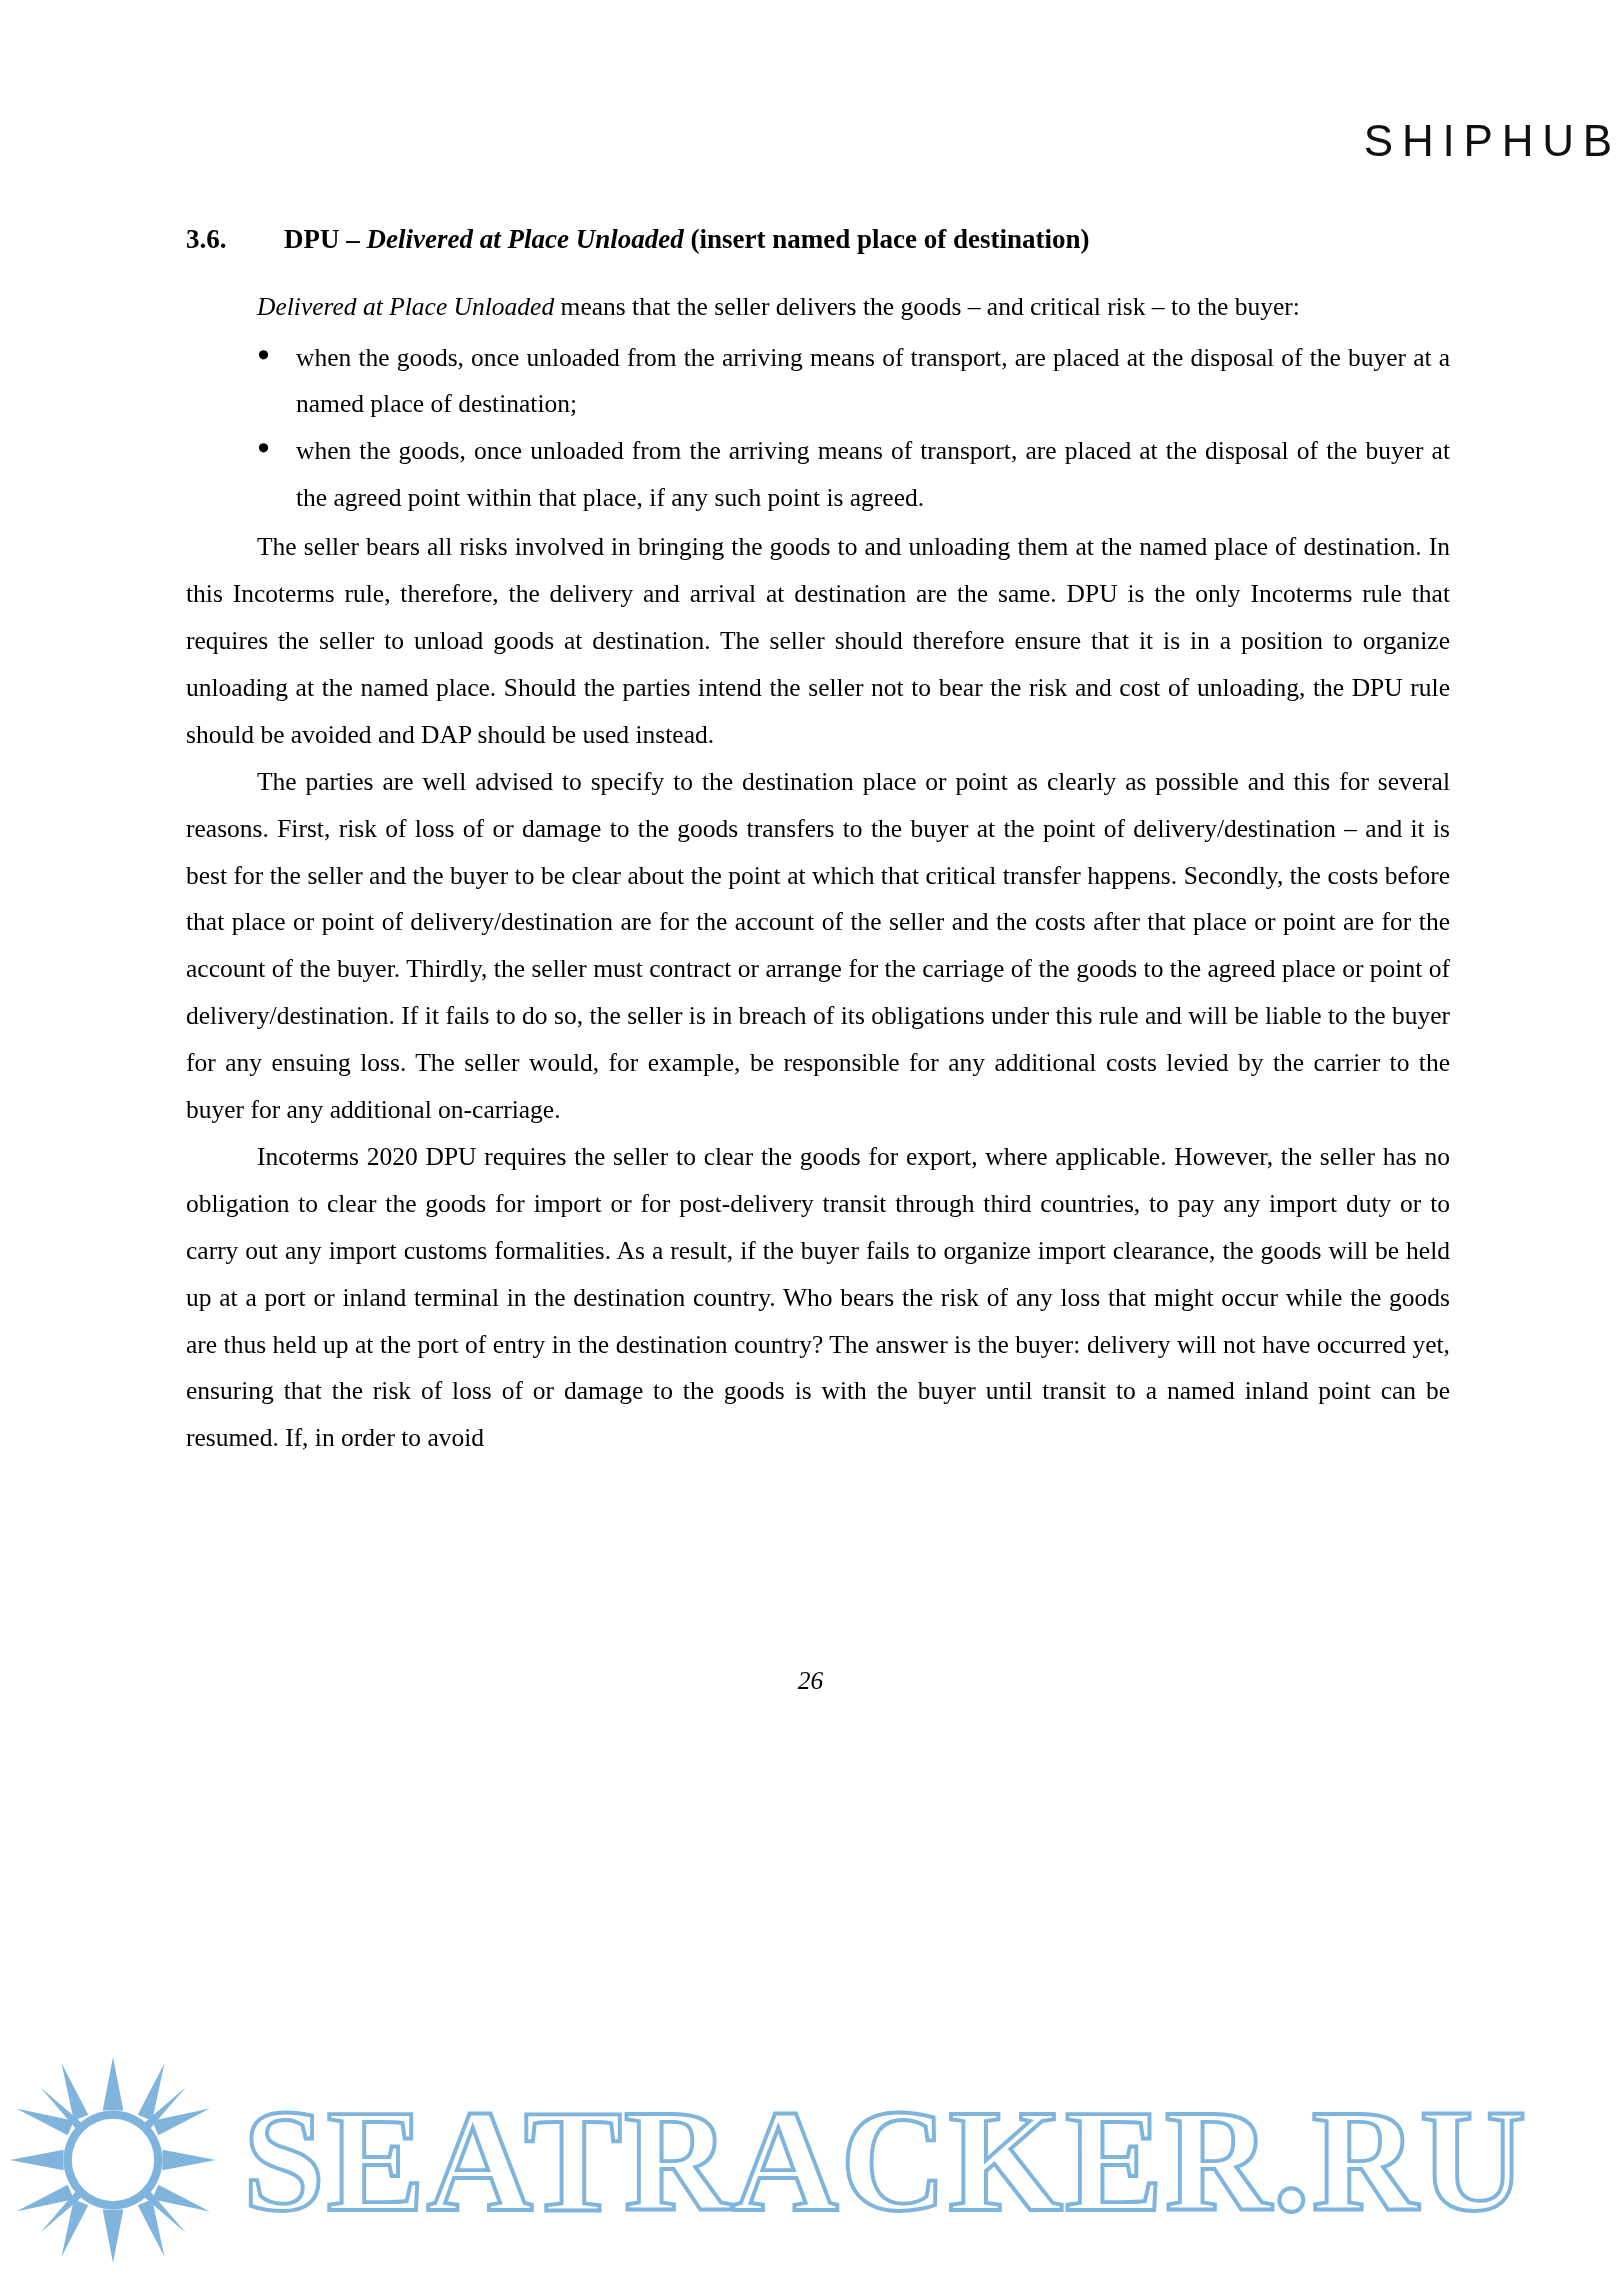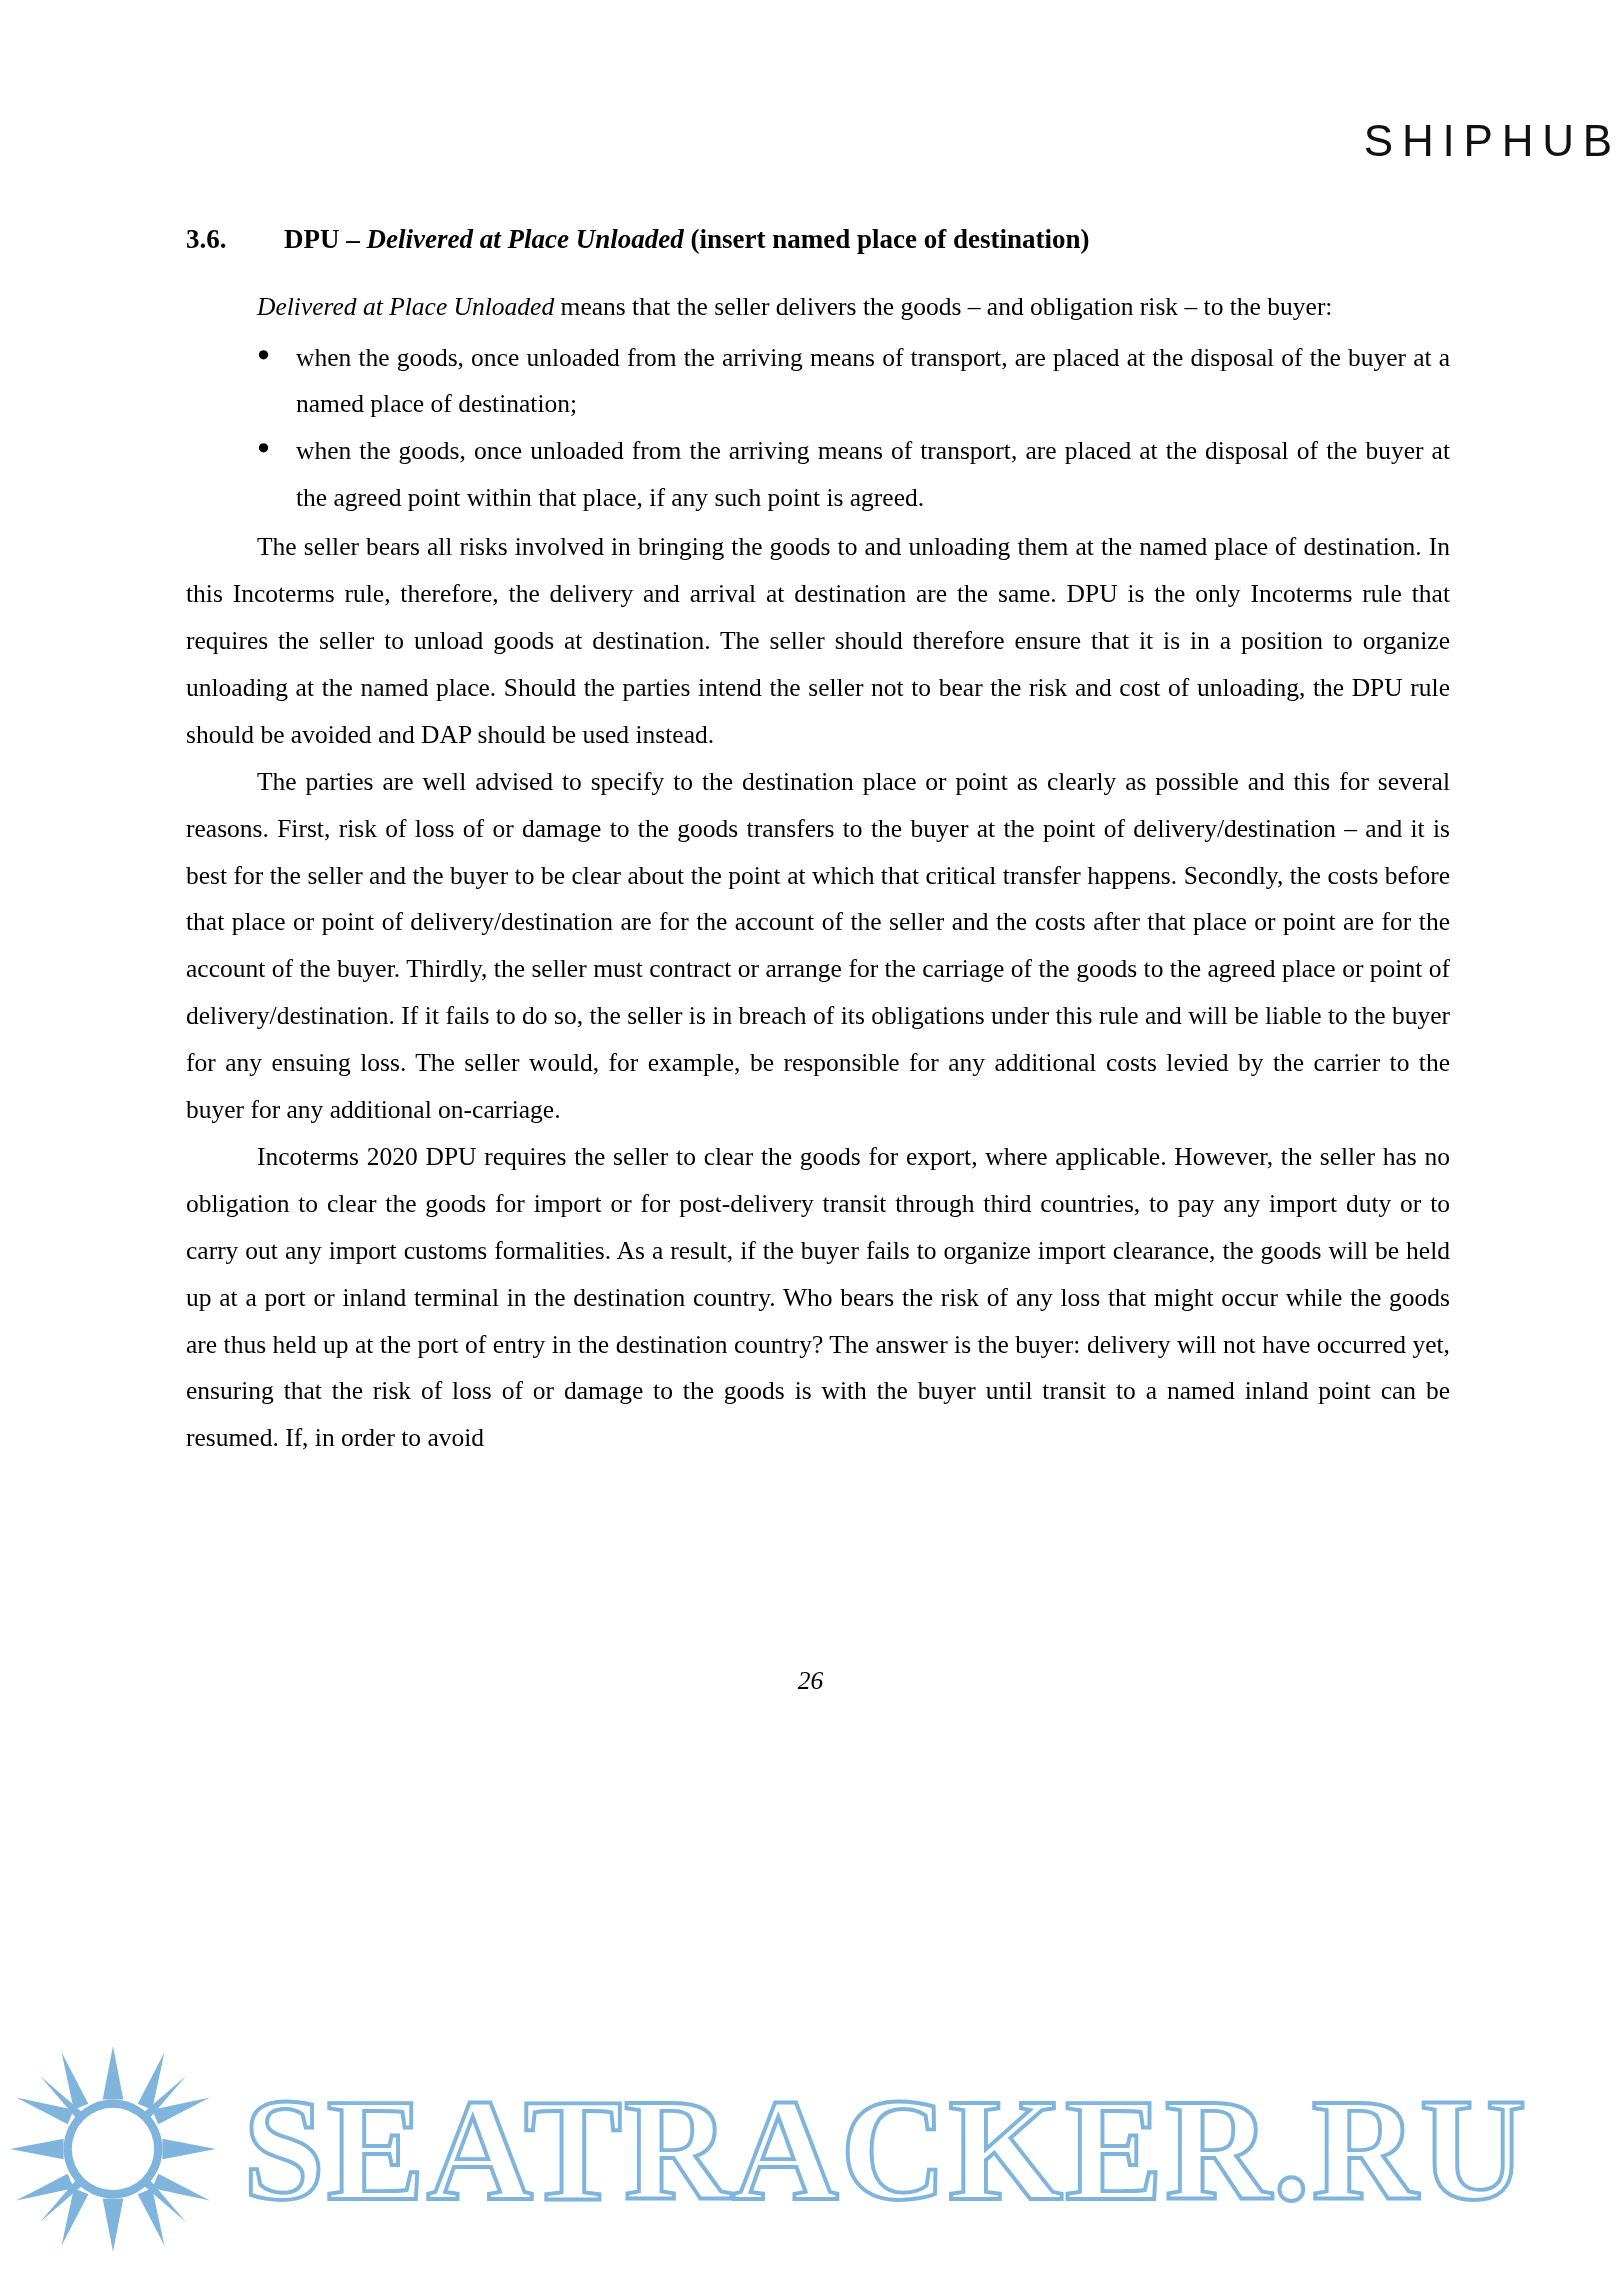--- a/index.html
+++ b/index.html
@@ -86,21 +86,21 @@
     left: 0;
     width: 1621px;
     text-align: center;
     font-size: 25.5px;
     font-style: italic;
   }
   
   .wm {
     position: absolute;
     left: 0;
-    bottom: 11px;
+    bottom: 0;
     width: 1621px;
     height: 392px;
     pointer-events: none;
   }
   .wm-text {
     position: absolute;
     left: 243px;
     bottom: 47px;
     font-family: "Liberation Serif", serif;
     font-weight: bold;
@@ -126,21 +126,21 @@
 <div class="page">
 
   <div class="logo">SHIPHUB</div>
 
   <div class="content">
 
     <div class="heading">
       <span class="num">3.6.</span><span>DPU – </span><span class="ital">Delivered at Place Unloaded</span><span> (insert named place of destination)</span>
     </div>
 
-    <p class="body"><span class="ital">Delivered at Place Unloaded</span><span> means that the seller delivers the goods – and obligation risk – to the buyer:</span></p>
+    <p class="body"><span class="ital">Delivered at Place Unloaded</span><span> means that the seller delivers the goods – and critical risk – to the buyer:</span></p>
 
     <ul class="bullets">
       <li><span class="dot">●</span><span>when the goods, once unloaded from the arriving means of transport, are placed at the disposal of the buyer at a named place of destination;</span></li>
       <li><span class="dot">●</span><span>when the goods, once unloaded from the arriving means of transport, are placed at the disposal of the buyer at the agreed point within that place, if any such point is agreed.</span></li>
     </ul>
 
     <p class="body">The seller bears all risks involved in bringing the goods to and unloading them at the named place of destination. In this Incoterms rule, therefore, the delivery and arrival at destination are the same. DPU is the only Incoterms rule that requires the seller to unload goods at destination. The seller should therefore ensure that it is in a position to organize unloading at the named place. Should the parties intend the seller not to bear the risk and cost of unloading, the DPU rule should be avoided and DAP should be used instead.</p>
     <p class="body">The parties are well advised to specify to the destination place or point as clearly as possible and this for several reasons. First, risk of loss of or damage to the goods transfers to the buyer at the point of delivery/destination – and it is best for the seller and the buyer to be clear about the point at which that critical transfer happens. Secondly, the costs before that place or point of delivery/destination are for the account of the seller and the costs after that place or point are for the account of the buyer.  Thirdly, the seller must contract or arrange for the carriage of the goods to the agreed place or point of delivery/destination. If it fails to do so, the seller is in breach of its obligations under this rule and will be liable to the buyer for any ensuing loss. The seller would, for example, be responsible for any additional costs levied by the carrier to the buyer for any additional on-carriage.</p>
     <p class="body">Incoterms 2020 DPU requires the seller to clear the goods for export, where applicable. However, the seller has no obligation to clear the goods for import or for post-delivery transit through third countries, to pay any import duty or to carry out any import customs formalities. As a result, if the buyer fails to organize import clearance, the goods will be held up at a port or inland terminal in the destination country. Who bears the risk of any loss that might occur while the goods are thus held up at the port of entry in the destination country? The answer is the buyer: delivery will not have occurred yet, ensuring that the risk of loss of or damage to the goods is with the buyer until transit to a named inland point can be resumed. If, in order to avoid</p>
 

